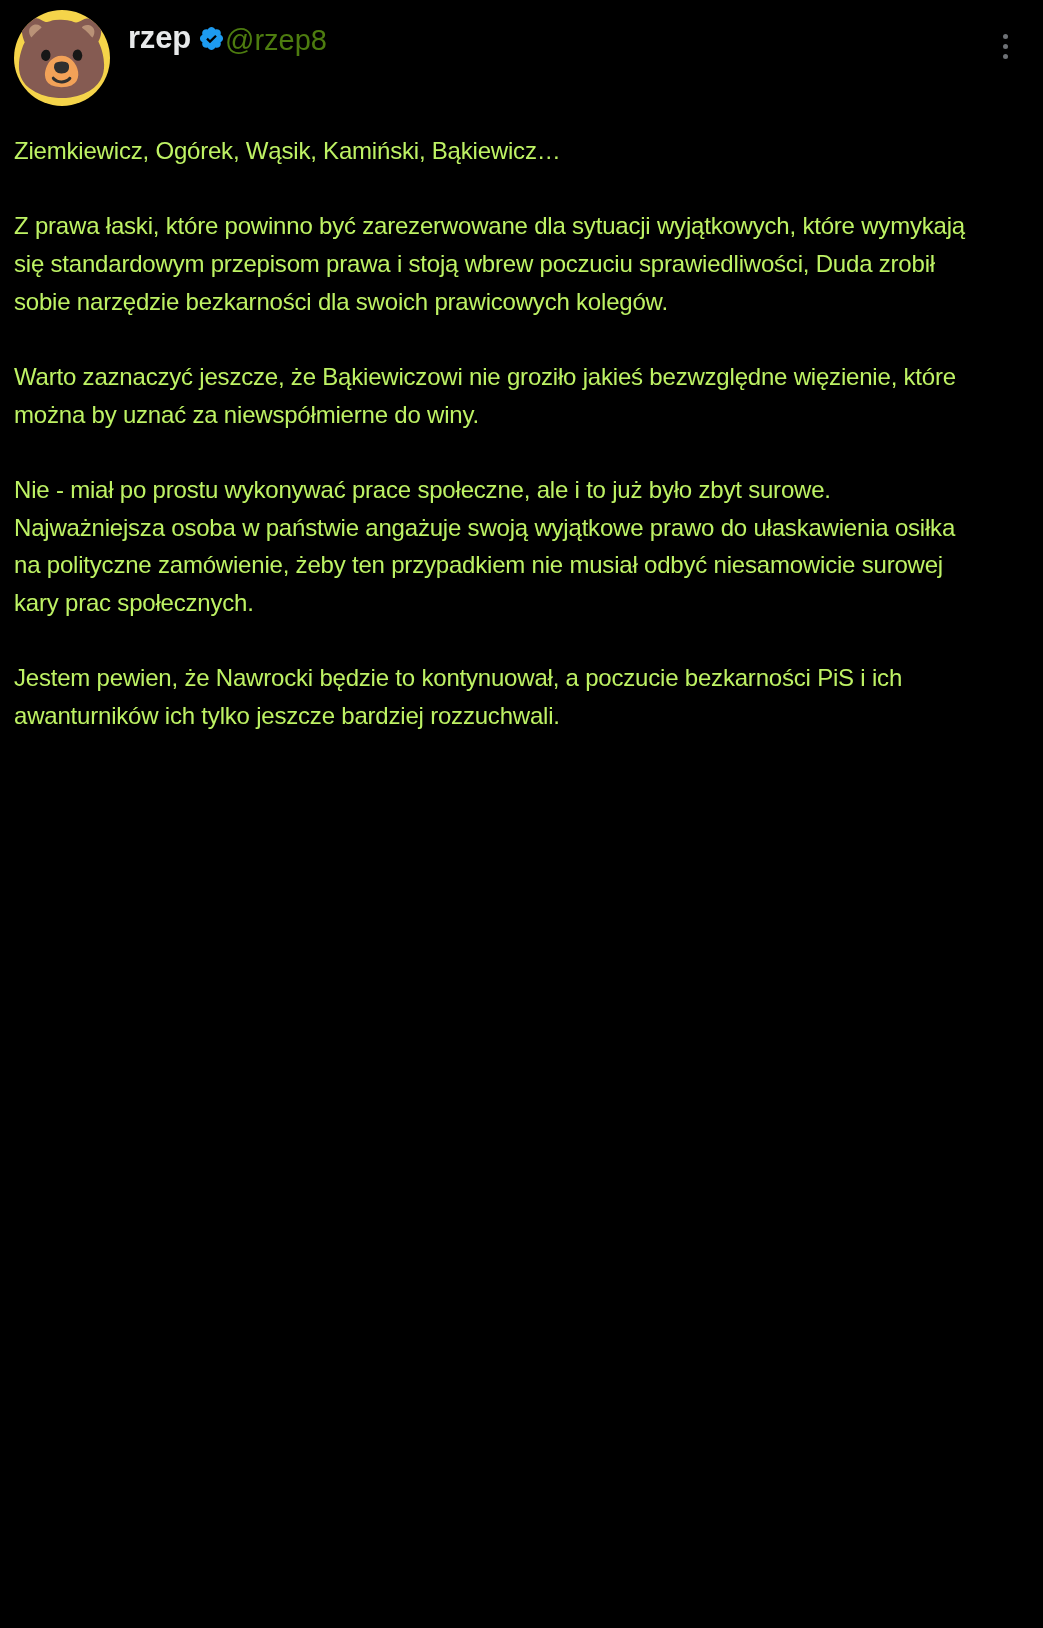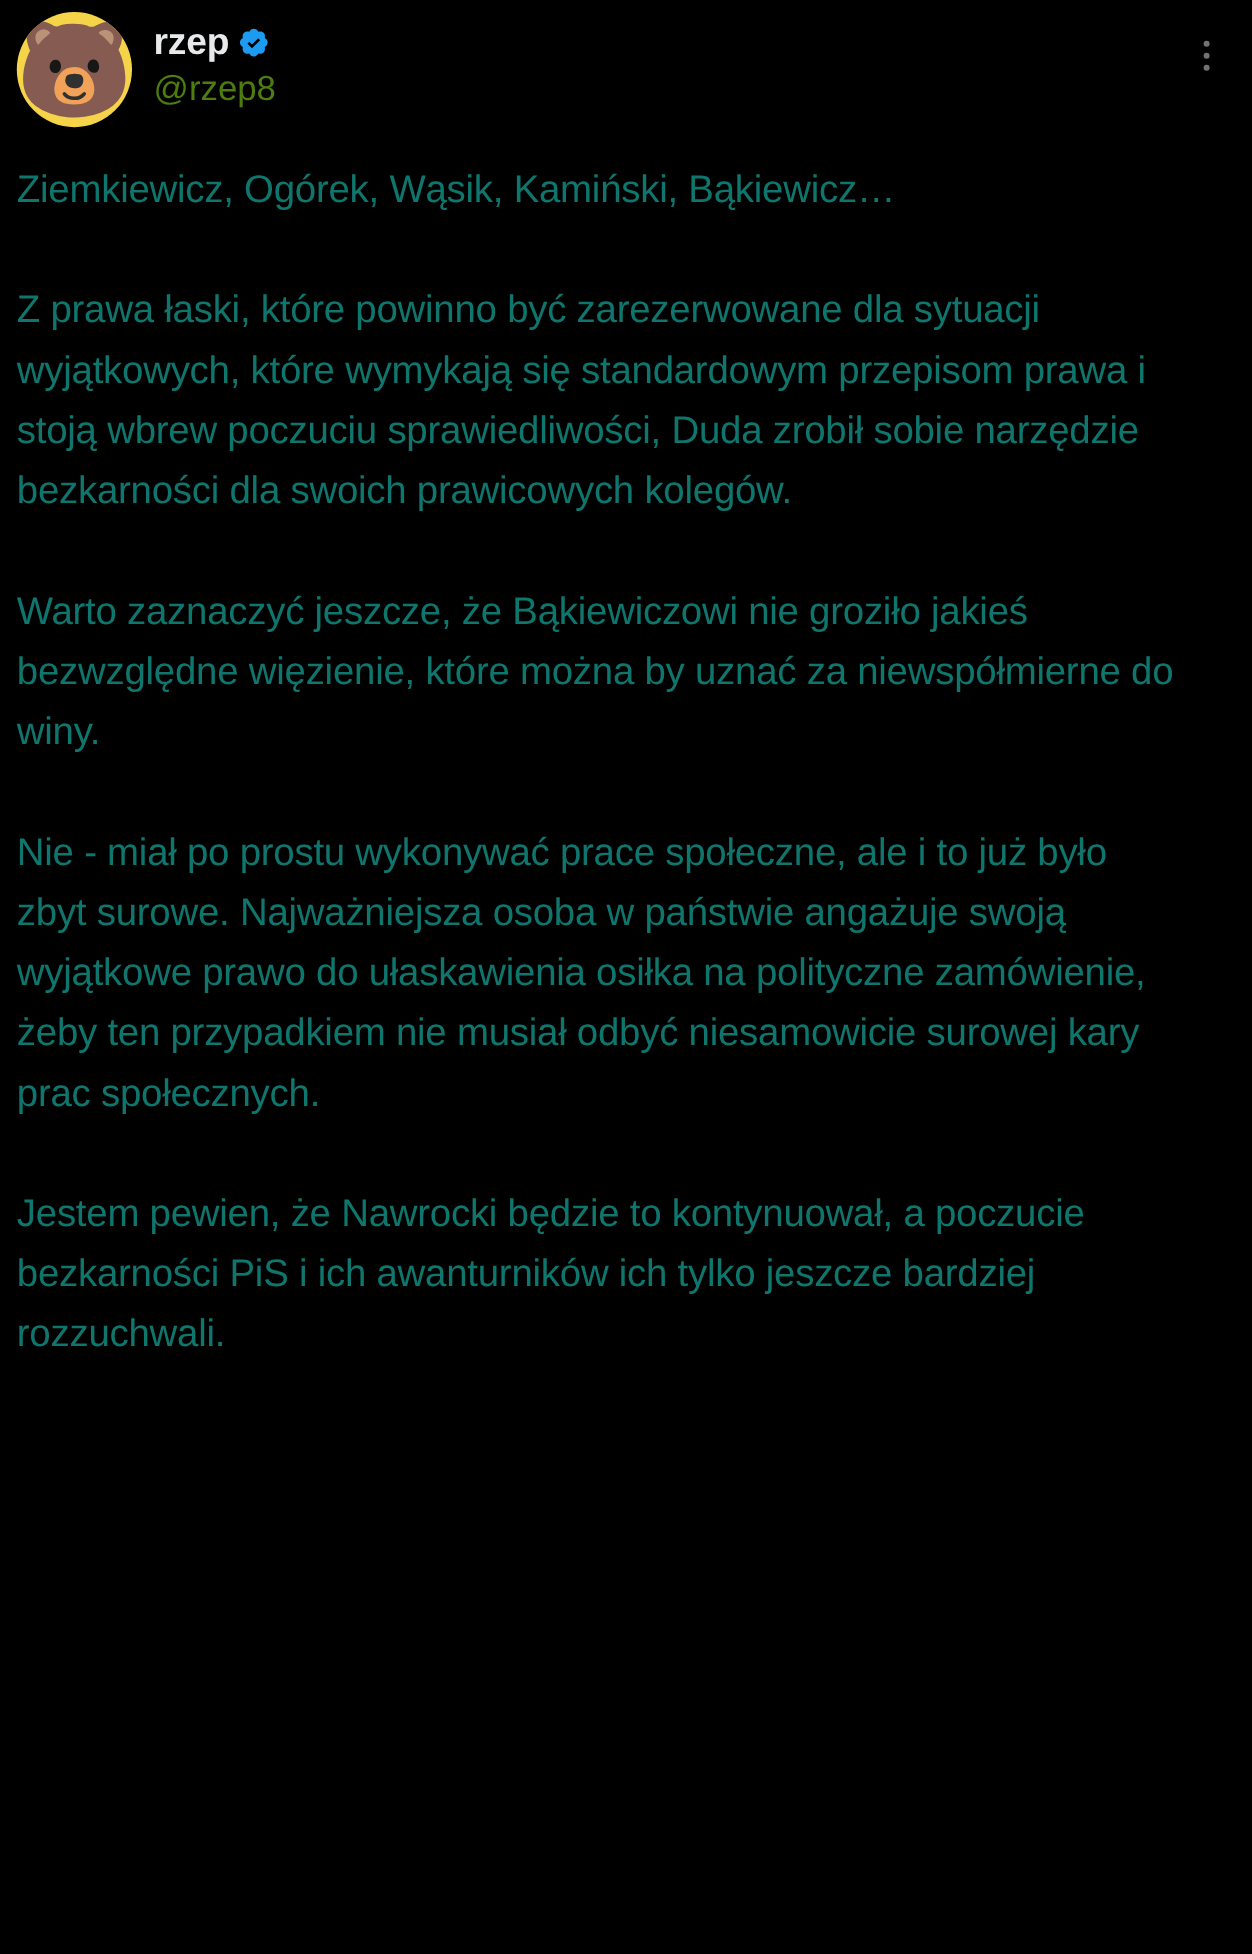--- a/index.html
+++ b/index.html
@@ -39,21 +39,21 @@
     justify-content: center;
   }
   .avatar-emoji {
     font-size: 78px;
     line-height: 1;
     user-select: none;
   }
   .identity {
     margin-left: 18px;
     display: flex;
-    flex-direction: column;
+    flex-direction: row;
     justify-content: space-between;
     padding-top: 8px;
   }
   .name-row {
     display: flex;
     align-items: center;
     gap: 7px;
   }
   .display-name {
     font-size: 31px;
@@ -89,23 +89,23 @@
   }
   .more-menu .dot {
     width: 5px;
     height: 5px;
     border-radius: 50%;
     background: #6e7276;
     display: block;
   }
   .tweet-body {
     margin-top: 18px;
-    font-size: 32px;
+    font-size: 24px;
     line-height: 1.57;
-    color: #0f766e;
+    color: #bef264;
     white-space: pre-wrap;
     word-wrap: break-word;
     letter-spacing: -0.2px;
     padding-right: 48px;
   }
 </style>
 </head>
 <body>
 
 <div class="tweet">

